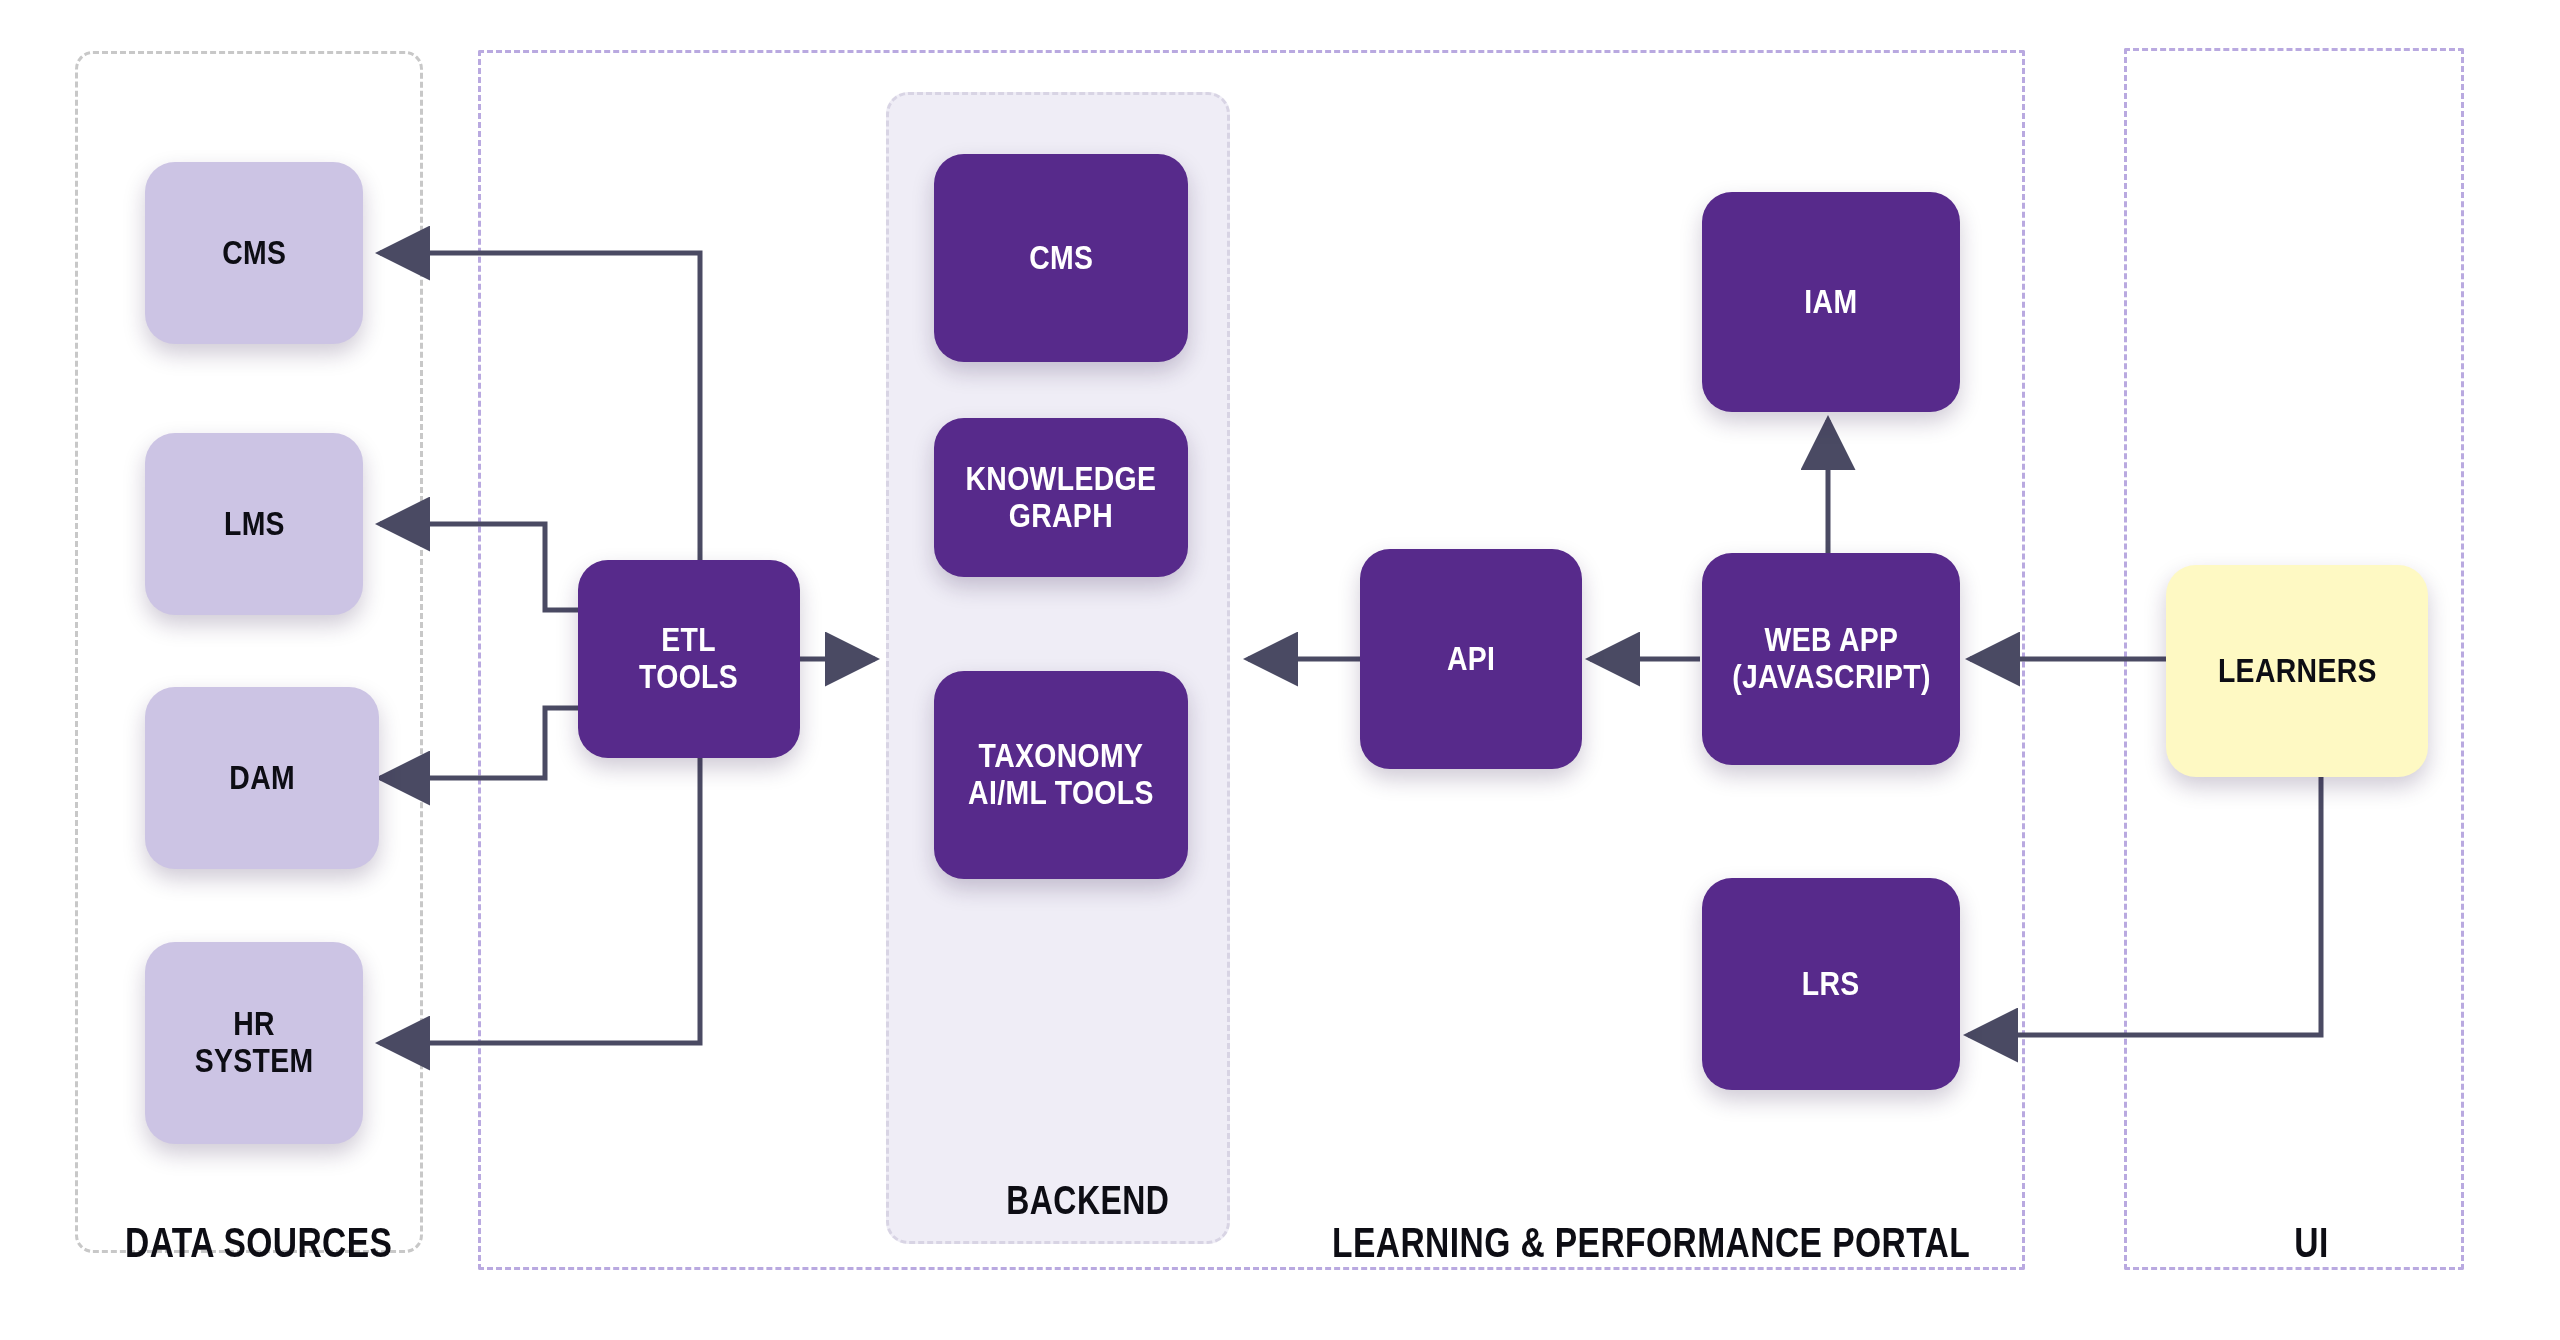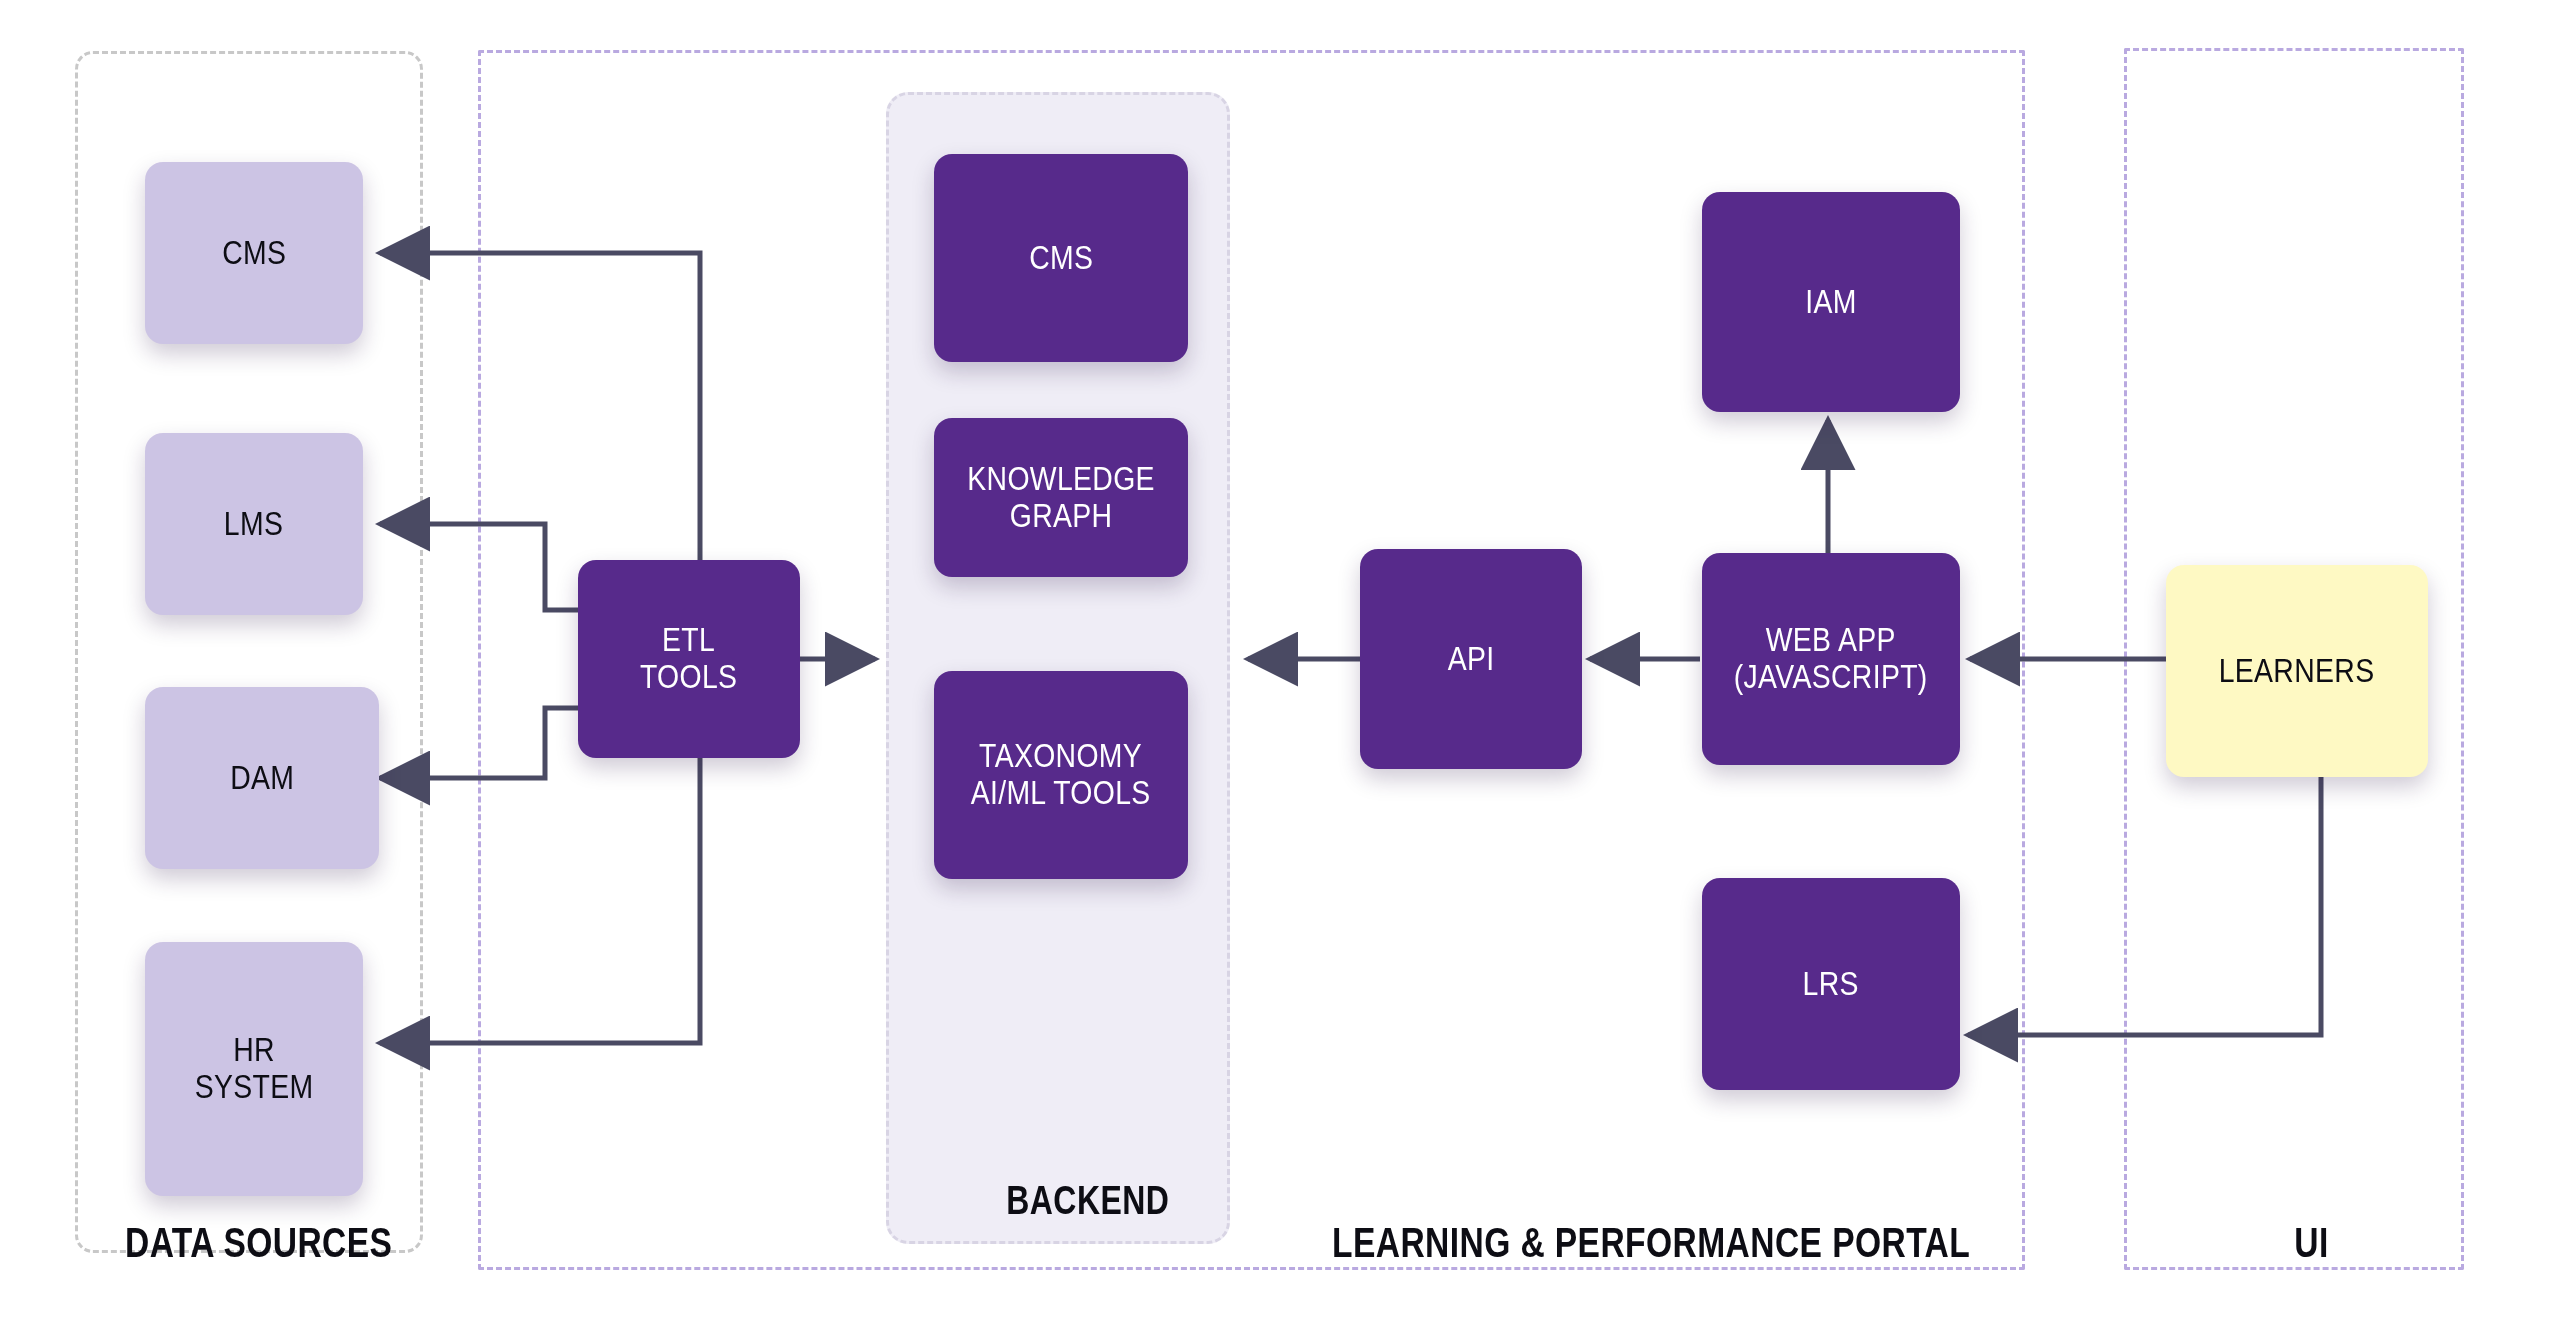--- a/index.html
+++ b/index.html
@@ -64,24 +64,24 @@
   .group-label.lbl-backend { left: 986px;  top: 1180px; transform-origin: center center; font-size: 40px; }
 
   
   .node {
     position: absolute;
     box-sizing: border-box;
     display: flex;
     align-items: center;
     justify-content: center;
     text-align: center;
-    border-radius: 18px;
+    border-radius: 30px;
     box-shadow: 0 10px 22px rgba(40, 20, 70, 0.22);
     font-family: "Liberation Sans", sans-serif;
-    font-weight: 400;
+    font-weight: 700;
     line-height: 1.12;
     letter-spacing: 0.4px;
     user-select: none;
   }
   .node .node-text {
     display: block;
     transform: scaleX(0.86);
     white-space: pre-line;
     font-size: 33px;
   }
@@ -165,21 +165,21 @@
   </div>
 
   <div class="node node-lilac" style="left:145px; top:433px; width:218px; height:182px;">
     <span class="node-text">LMS</span>
   </div>
 
   <div class="node node-lilac" style="left:145px; top:687px; width:234px; height:182px;">
     <span class="node-text">DAM</span>
   </div>
 
-  <div class="node node-lilac" style="left:145px; top:942px; width:218px; height:254px;">
+  <div class="node node-lilac" style="left:145px; top:942px; width:218px; height:202px;">
     <span class="node-text">HR
 SYSTEM</span>
   </div>
 
   <div class="node node-purple" style="left:578px; top:560px; width:222px; height:198px;align-items:center;">
     <span class="node-text">ETL
 TOOLS</span>
   </div>
 
   <div class="node node-purple" style="left:934px; top:154px; width:254px; height:208px;">

